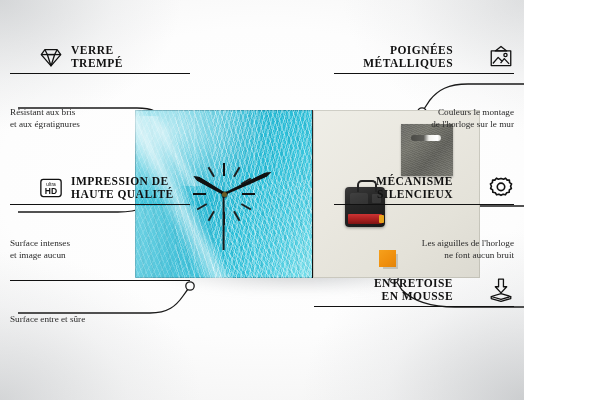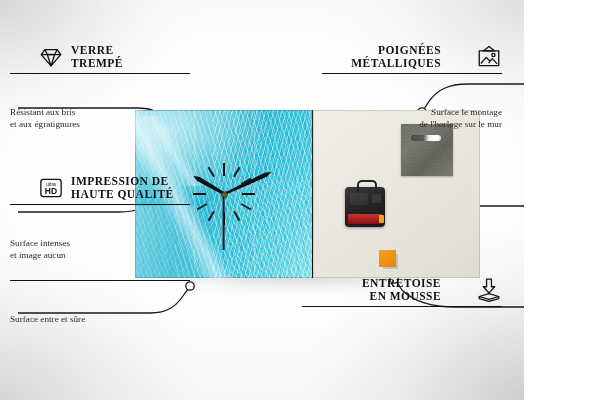--- a/index.html
+++ b/index.html
@@ -112,21 +112,21 @@
     background:#111;clip-path:polygon(50% 0,100% 16%,78% 100%,22% 100%,0 16%);}
   #hand-minute{width:4.6px;height:52px;margin-left:-2.3px;margin-top:-52px;
     background:#111;clip-path:polygon(50% 0,100% 12%,76% 100%,24% 100%,0 12%);}
   #hand-second{width:1.6px;height:56px;margin-left:-.8px;margin-top:-56px;background:#1a1a1a;}
   #hand-cap{position:absolute;left:50%;top:50%;width:5px;height:5px;margin:-2.5px 0 0 -2.5px;border-radius:50%;
     background:#6b5a22;box-shadow:0 0 0 1px rgba(0,0,0,.45);}
 
   
   .callout{position:absolute;width:180px;}
   .callout.left{left:10px;text-align:left;}
-  .callout.right{right:22px;text-align:right;}
+  .callout.right{right:10px;text-align:right;}
   .co-head{display:flex;align-items:center;gap:7px;}
   .callout.right .co-head{justify-content:flex-end;}
   .co-title{
     font-family:"Liberation Serif", serif;
     font-weight:bold;font-size:11.5px;line-height:13px;letter-spacing:.45px;
     color:#111;text-transform:uppercase;
   }
   .co-rule{height:1.4px;background:#111;margin:3px 0 3.5px 0;}
   .co-sub{
     font-family:"Liberation Serif", serif;
@@ -304,24 +304,43 @@
           <rect x="4" y="8.5" width="24" height="18"></rect>
           <path d="M6 24 L12.5 16.5 L17 21"></path>
           <path d="M15.5 23.5 L20 18 L26 24.5"></path>
           <circle cx="21.5" cy="13.5" r="2"></circle>
             </g>
           </svg>
       </span>
     </div>
     <div class="co-rule"></div>
     <div class="co-sub">
-      <span>Surface le montage</span><br><span>de l'horloge sur le mur</span>
-    </div>
-  </div>
-
+      <span>Couleurs le montage</span><br><span>de l'horloge sur le mur</span>
+    </div>
+  </div>
+
+  <div class="callout right" style="top:175px">
+    <div class="co-head">
+      <span class="co-title">
+        <span>MÉCANISME</span><br><span>SILENCIEUX</span>
+      </span>
+      <span class="ic">
+        <svg viewBox="0 0 32 32">
+            <g fill="none" stroke="#111" stroke-width="2" stroke-linejoin="round">
+          <path d="M16 4.2 L19.3 5.3 L21.6 3.9 L23.6 6.3 L26.3 6.3 L26.6 9.4 L29 11 L27.8 13.9 L28.8 16.6 L26.3 18.3 L26 21.3 L23 21.9 L21.4 24.4 L18.6 23.6 L16 25 L13.4 23.6 L10.6 24.4 L9 21.9 L6 21.3 L5.7 18.3 L3.2 16.6 L4.2 13.9 L3 11 L5.4 9.4 L5.7 6.3 L8.4 6.3 L10.4 3.9 L12.7 5.3 Z"></path>
+          <circle cx="16" cy="14.6" r="4.6"></circle>
+            </g>
+          </svg>
+      </span>
+    </div>
+    <div class="co-rule"></div>
+    <div class="co-sub">
+      <span>Les aiguilles de l'horloge</span><br><span>ne font aucun bruit</span>
+    </div>
+  </div>
 
   <div class="callout right" style="top:277px;width:200px">
     <div class="co-head">
       <span class="co-title">
         <span>ENTRETOISE</span><br><span>EN MOUSSE</span>
       </span>
       <span class="ic">
         <svg viewBox="0 0 32 32">
             <g fill="none" stroke="#111" stroke-width="1.6" stroke-linejoin="round">
           <path d="M13 2.5 L19 2.5 L19 12 L23 12 L16 19.5 L9 12 L13 12 Z"></path>

